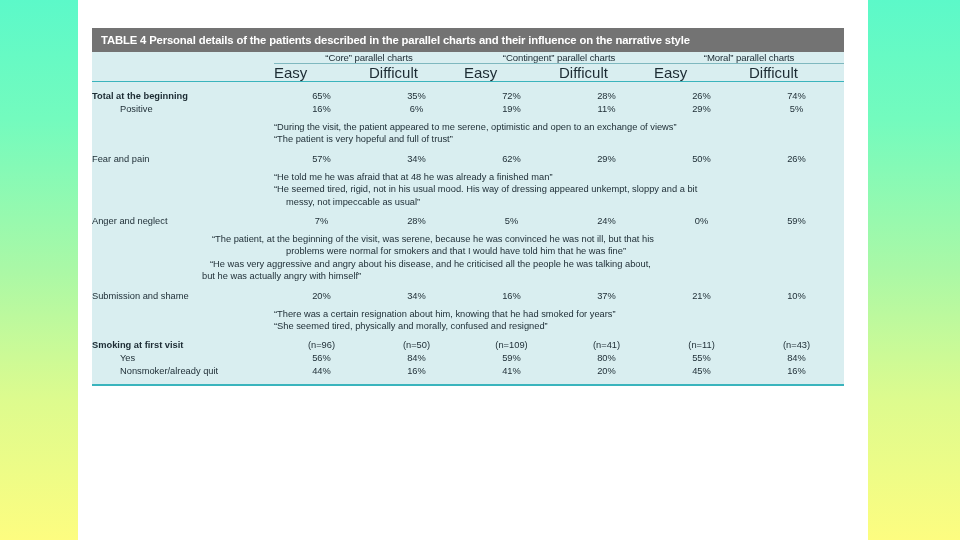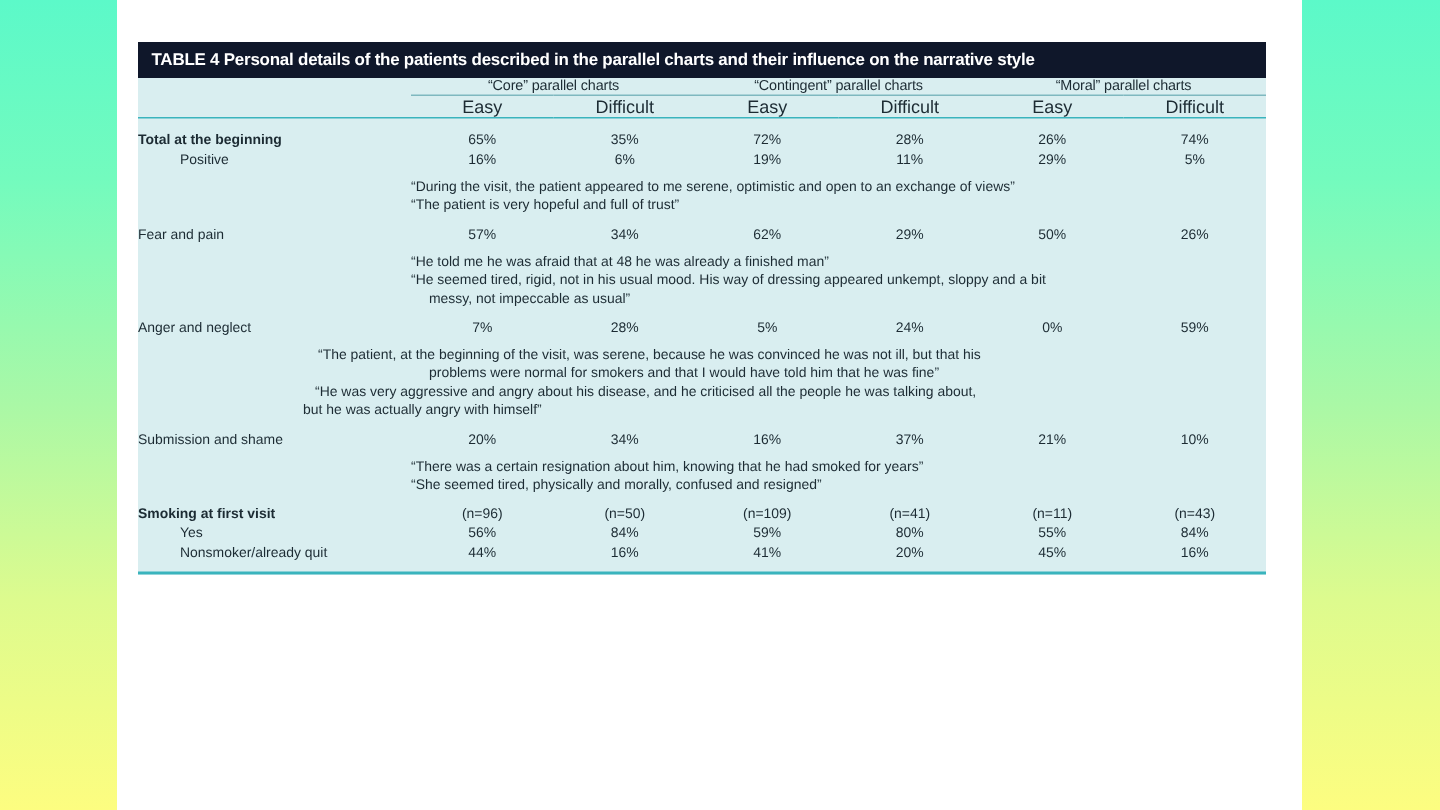--- a/index.html
+++ b/index.html
@@ -36,21 +36,21 @@
     position: absolute;
     left: 92px;
     top: 28px;
     width: 752px;
     background: #d9eef0;
     border-bottom: 2px solid #3ab4bd;
     box-sizing: border-box;
   }
 
   .table-title-bar {
-    background: #0f172a;
+    background: #737373;
     color: #ffffff;
     font-size: 11.3px;
     font-weight: bold;
     letter-spacing: -0.15px;
     padding: 5px 0 5px 9px;
     line-height: 14px;
     white-space: nowrap;
     overflow: hidden;
   }
 
@@ -77,23 +77,22 @@
     font-weight: bold;
     font-size: 9.6px;
     padding: 8px 0 2px 0;
     letter-spacing: -0.1px;
     white-space: nowrap;
   }
   .grp-head.ruled {
     border-bottom: 1px solid #7fb8bf;
   }
   .sub-head {
-    text-align: center;
     font-weight: bold;
-    font-size: 12px;
+    font-size: 15px;
     padding: 5px 0 6px 0;
   }
   .head-rule-row td {
     border-bottom: 1.4px solid #3ab4bd;
     height: 0;
     font-size: 0;
     line-height: 0;
   }
 
   

